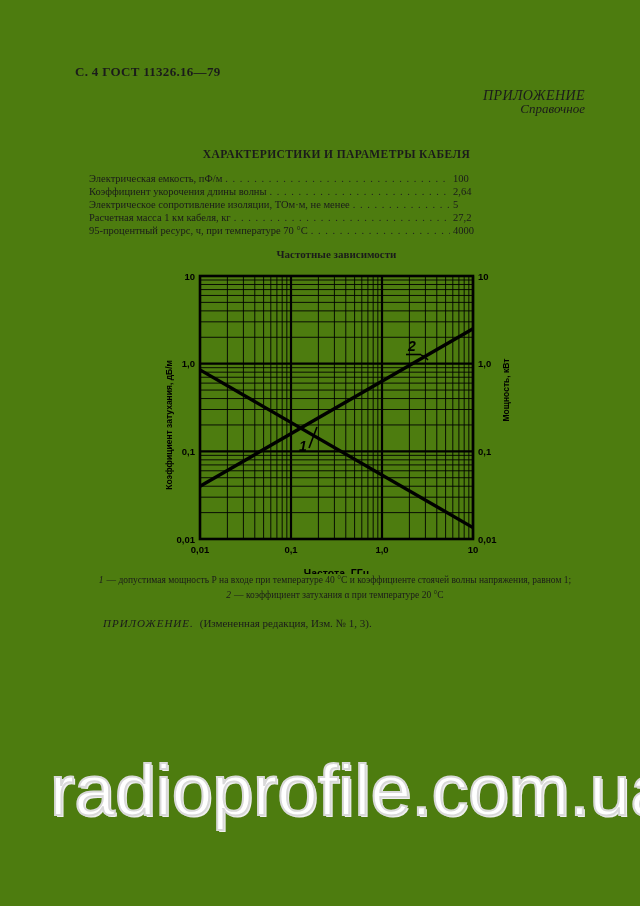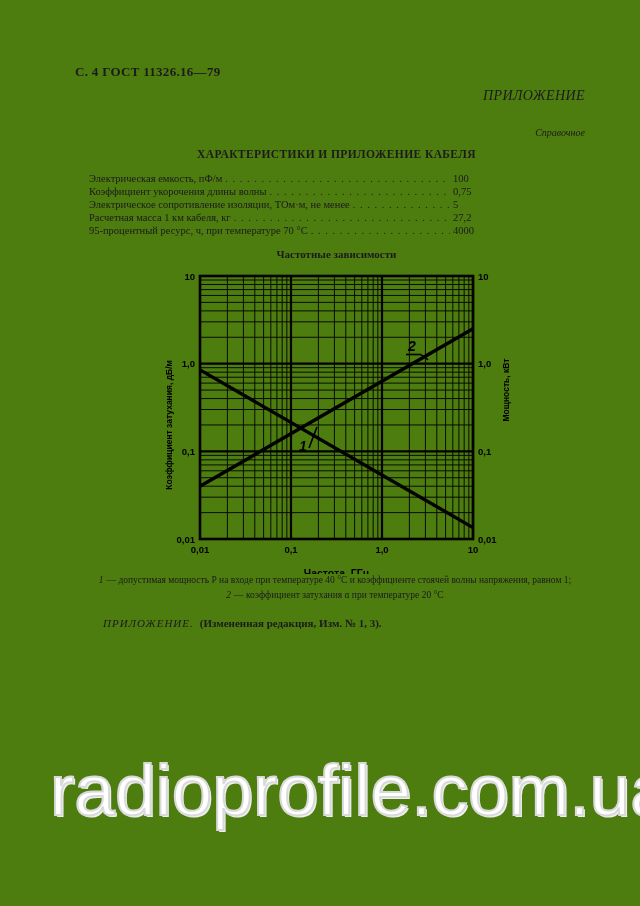--- a/index.html
+++ b/index.html
@@ -2,67 +2,67 @@
 <html><head>
 <meta charset="utf-8">
 <style>
   html,body{margin:0;padding:0;background:#fff;}
   .page{position:relative;width:640px;height:906px;background:#4d7c0f;overflow:hidden;
         font-family:"Liberation Serif",serif;color:#1b1b1b;}
   .page-header{position:absolute;left:75px;top:64px;font-size:13px;font-weight:bold;
                letter-spacing:.3px;white-space:nowrap;}
   .annex{position:absolute;right:55px;top:89px;text-align:right;font-style:italic;line-height:13px;}
   .annex-main{font-size:14px;letter-spacing:.4px;text-align:right;}
-  .annex-sub{font-size:10px;margin-top:24px;}
+  .annex-sub{font-size:13px;}
   .section-title{position:absolute;left:150px;top:148px;width:373px;text-align:center;
                  font-size:11.5px;font-weight:bold;letter-spacing:.4px;}
   .params{position:absolute;left:89px;top:172px;width:400px;font-size:10.5px;}
   .param-row{display:flex;align-items:baseline;height:13px;line-height:13px;white-space:nowrap;}
   .param-label{flex:0 0 auto;}
   .leader{flex:1 1 auto;overflow:hidden;white-space:nowrap;margin:0 3px;color:#222;}
   .leader::after{content:". . . . . . . . . . . . . . . . . . . . . . . . . . . . . . . . . . . . . . . . . . . . . . . . . . . . . . . . . . . . . . . . ";letter-spacing:1px;}
   .param-value{flex:0 0 36px;text-align:left;}
   .chart-title{position:absolute;left:150px;top:248px;width:373px;text-align:center;
                font-size:11px;font-weight:bold;}
   #chart-svg{position:absolute;left:150px;top:262px;}
   .footnote{position:absolute;left:55px;top:573px;width:560px;text-align:center;
             font-size:9.5px;line-height:14.5px;}
   .fn-num{font-style:italic;margin-right:3px;}
   .annex-note{position:absolute;left:103px;top:617px;font-size:11px;}
   .annex-note .it{font-style:italic;letter-spacing:1px;margin-right:6px;}
-  .annex-note b{font-weight:bold;}
+  .annex-note b{font-weight:normal;}
   .watermark{position:absolute;left:50px;top:750px;width:560px;font-family:"Liberation Sans",sans-serif;
              font-size:73px;line-height:80px;letter-spacing:0;color:#ffffff;
              -webkit-text-stroke:2px #d9d9d9;text-shadow:2px 2px 0 #efefef;white-space:nowrap;}
   svg text{font-family:"Liberation Sans",sans-serif;font-weight:bold;fill:#000;}
 </style>
 </head>
 <body>
 
 <div class="page">
 
   <div class="page-header">С. 4 ГОСТ 11326.16—79</div>
 
   <div class="annex">
     <div class="annex-main">ПРИЛОЖЕНИЕ</div>
     <div class="annex-sub">Справочное</div>
   </div>
 
-  <div class="section-title">ХАРАКТЕРИСТИКИ И ПРИЛОЖЕНИЕ КАБЕЛЯ</div>
+  <div class="section-title">ХАРАКТЕРИСТИКИ И ПАРАМЕТРЫ КАБЕЛЯ</div>
 
   <div class="params">
     <div class="param-row">
       <span class="param-label">Электрическая емкость, пФ/м</span>
       <span class="leader"></span>
       <span class="param-value">100</span>
     </div>
     <div class="param-row">
       <span class="param-label">Коэффициент укорочения длины волны</span>
       <span class="leader"></span>
-      <span class="param-value">0,75</span>
+      <span class="param-value">2,64</span>
     </div>
     <div class="param-row">
       <span class="param-label">Электрическое сопротивление изоляции, ТОм·м, не менее</span>
       <span class="leader"></span>
       <span class="param-value">5</span>
     </div>
     <div class="param-row">
       <span class="param-label">Расчетная масса 1 км кабеля, кг</span>
       <span class="leader"></span>
       <span class="param-value">27,2</span>

